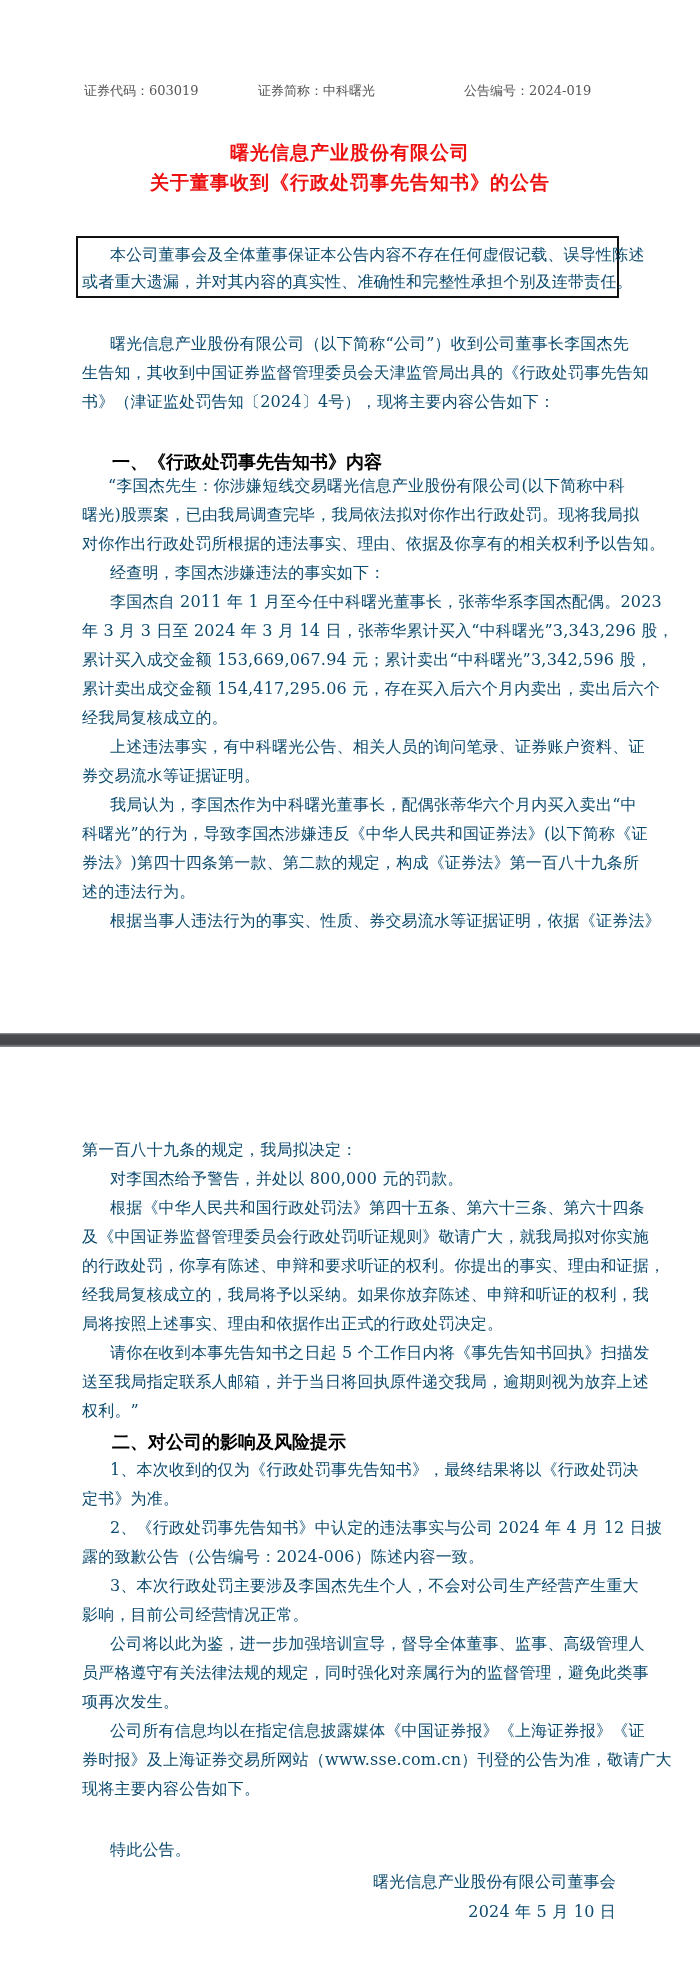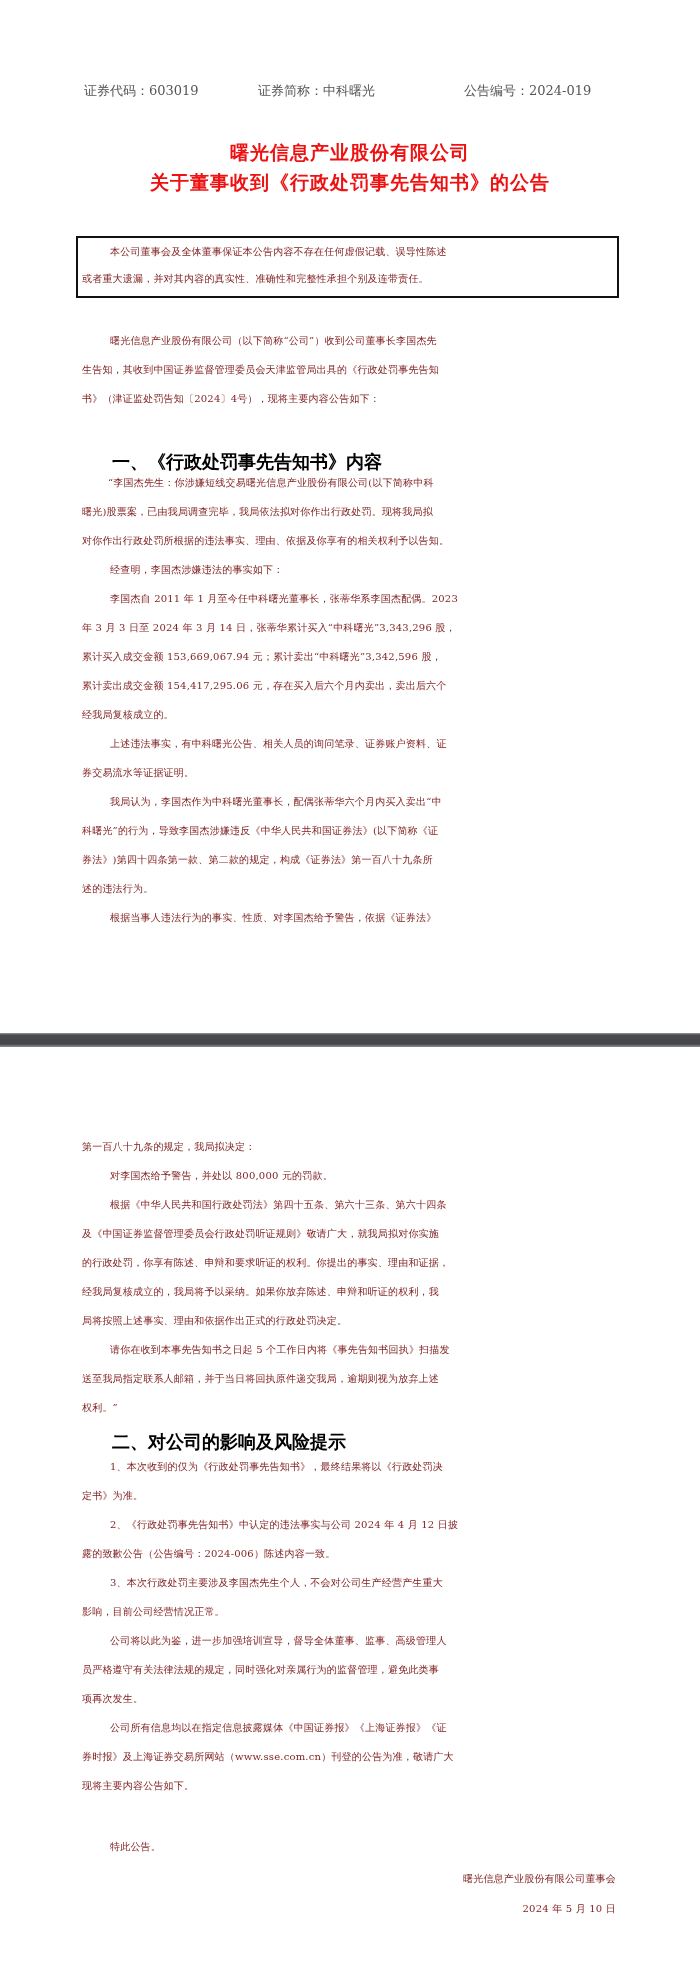--- a/index.html
+++ b/index.html
@@ -23,21 +23,21 @@
   .title {
     position: absolute; left: 0; width: 700px; text-align: center;
     color: #ee1111; font-weight: bold; font-family: "DejaVu Sans", "Liberation Sans", sans-serif;
     font-size: 19px; letter-spacing: 1px;
   }
   .notice-box {
     position: absolute; left: 76px; top: 236px; width: 539px; height: 58px;
     border: 2px solid #111; box-sizing: content-box;
   }
   .line {
-    position: absolute; font-size: 10px; white-space: nowrap; color: #7f1d1d;
+    position: absolute; font-size: 16px; white-space: nowrap; color: #0c4a6e;
     letter-spacing: 0.2px;
   }
   .heading {
     position: absolute; font-weight: bold; font-size: 18px; color: #000000;
     font-family: "DejaVu Sans", "Liberation Sans", sans-serif; white-space: nowrap;
   }
 </style>
 </head>
 <body>
 
@@ -69,21 +69,21 @@
   <div class="line" style="left:82px;top:621px">年 3 月 3 日至 2024 年 3 月 14 日，张蒂华累计买入“中科曙光”3,343,296 股，</div>
   <div class="line" style="left:82px;top:650px">累计买入成交金额 153,669,067.94 元；累计卖出“中科曙光”3,342,596 股，</div>
   <div class="line" style="left:82px;top:679px">累计卖出成交金额 154,417,295.06 元，存在买入后六个月内卖出，卖出后六个</div>
   <div class="line" style="left:82px;top:708px">经我局复核成立的。</div>
   <div class="line" style="left:110px;top:737px">上述违法事实，有中科曙光公告、相关人员的询问笔录、证券账户资料、证</div>
   <div class="line" style="left:82px;top:766px">券交易流水等证据证明。</div>
   <div class="line" style="left:110px;top:795px">我局认为，李国杰作为中科曙光董事长，配偶张蒂华六个月内买入卖出“中</div>
   <div class="line" style="left:82px;top:824px">科曙光”的行为，导致李国杰涉嫌违反《中华人民共和国证券法》(以下简称《证</div>
   <div class="line" style="left:82px;top:853px">券法》)第四十四条第一款、第二款的规定，构成《证券法》第一百八十九条所</div>
   <div class="line" style="left:82px;top:882px">述的违法行为。</div>
-  <div class="line" style="left:110px;top:911px">根据当事人违法行为的事实、性质、对李国杰给予警告，依据《证券法》</div>
+  <div class="line" style="left:110px;top:911px">根据当事人违法行为的事实、性质、券交易流水等证据证明，依据《证券法》</div>
 </div>
 
 <div class="divider"></div>
 
 <div class="page page2"></div>
 
 <div class="line" style="left:82px;top:1140px">第一百八十九条的规定，我局拟决定：</div>
 <div class="line" style="left:110px;top:1169px">对李国杰给予警告，并处以 800,000 元的罚款。</div>
 <div class="line" style="left:110px;top:1198px">根据《中华人民共和国行政处罚法》第四十五条、第六十三条、第六十四条</div>
 <div class="line" style="left:82px;top:1227px">及《中国证券监督管理委员会行政处罚听证规则》敬请广大，就我局拟对你实施</div>

